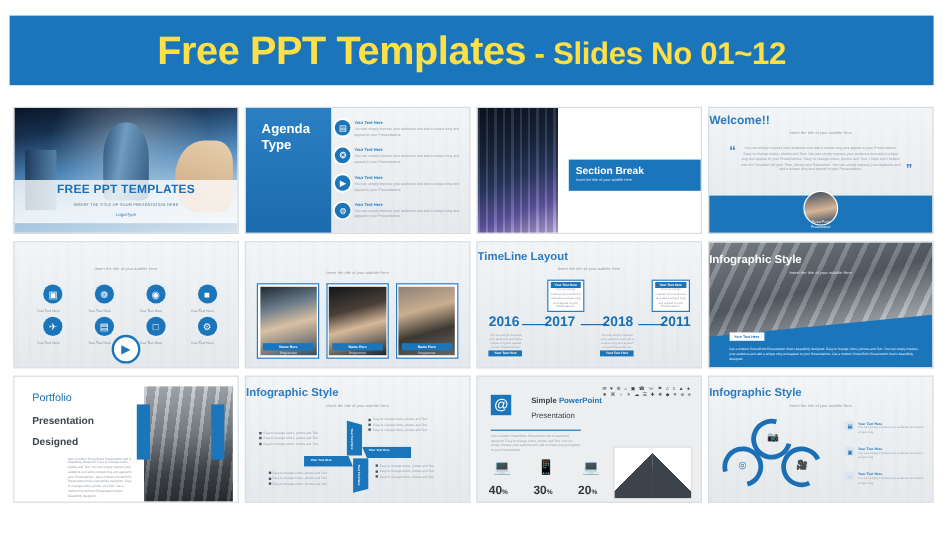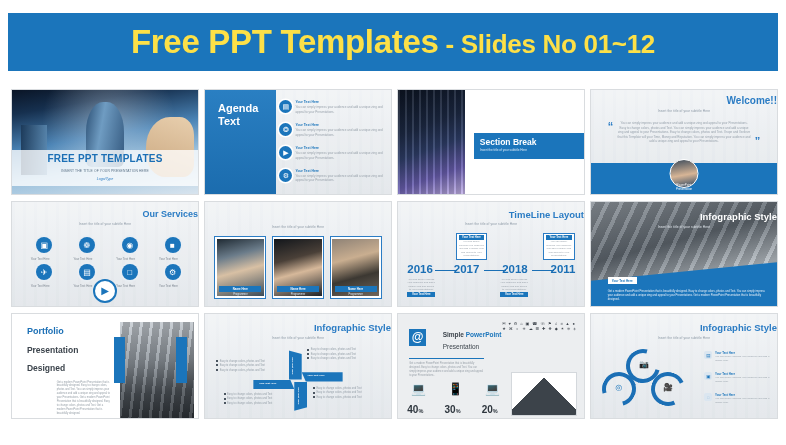--- a/index.html
+++ b/index.html
@@ -19,21 +19,21 @@
         column-gap:5px;row-gap:6px;}
   .slide{position:relative;background:#f2f4f5;border:1px solid #d9dcdf;overflow:hidden;box-sizing:border-box;}
 
   
   .city-bg{position:absolute;inset:0;
      background:
        linear-gradient(0deg, rgba(226,230,234,.85), rgba(244,246,248,.9)),
        repeating-linear-gradient(90deg,#cfd6dd 0 3px,#e6eaee 3px 11px),
        repeating-linear-gradient(0deg,#d5dbe1 0 2px,#eef1f4 2px 9px);
      opacity:.85;}
-  .ttl{position:absolute;width:100%;text-align:right;color:#2b7cc4;font-weight:bold;}
+  .ttl{position:absolute;width:100%;text-align:left;color:#2b7cc4;font-weight:bold;}
   .sub{position:absolute;width:100%;text-align:center;color:#8a97a4;font-size:3.2px;letter-spacing:.1px;}
 
   
   .s1 .photo{position:absolute;inset:0;
     background:
       radial-gradient(circle at 52% 30%, rgba(255,255,255,.35), rgba(0,0,0,0) 55%),
       linear-gradient(170deg,#0a1526 0%,#16304f 18%,#4a83b5 45%,#9dc2dd 68%,#d8e4ee 100%);}
   .s1 .tower{position:absolute;left:40%;top:12%;width:20%;height:62%;
     background:linear-gradient(100deg,#2b4f74,#6f9cc2 40%,#34597f);border-radius:46% 46% 6px 6px;}
   .s1 .tower2{position:absolute;left:5%;top:34%;width:14%;height:48%;
@@ -108,21 +108,21 @@
     background:repeating-linear-gradient(115deg,rgba(255,255,255,.12) 0 4px,rgba(0,0,0,.16) 4px 13px);}
   .s8 .t{top:9%;color:#fff;font-size:9.5px;}
   .s8 .s{top:22%;color:#e4eaf0;}
   .s8 .wedge{position:absolute;left:0;right:0;bottom:0;height:42%;background:#1b75bb;
      clip-path:polygon(0 42%,100% 0,100% 100%,0 100%);}
   .s8 .btn{position:absolute;left:9%;bottom:21%;background:#fff;color:#1b75bb;font-size:3px;font-weight:bold;padding:1.5px 4px;}
   .s8 .p{position:absolute;left:9%;right:6%;bottom:4%;color:#e7f0f8;font-size:2.7px;line-height:1.45;}
 
   
   .s9{background:#fff;}
-  .s9 .h1{position:absolute;left:8%;top:12%;color:#1b6fb5;font-size:9px;font-weight:bold;}
+  .s9 .h1{position:absolute;left:8%;top:12%;color:#1b6fb5;font-size:9px;font-weight:normal;}
   .s9 .h2{position:absolute;left:8%;top:30%;color:#3c444c;font-size:8.5px;font-weight:bold;}
   .s9 .h3{position:absolute;left:8%;top:47%;color:#3c444c;font-size:8.5px;font-weight:bold;}
   .s9 .p{position:absolute;left:24%;right:46%;top:64%;color:#97a0a8;font-size:2.6px;line-height:1.5;}
   .s9 .bar{position:absolute;background:#1b75bb;}
   .s9 .ph{position:absolute;right:2%;top:8%;width:40%;bottom:0;
     background:linear-gradient(175deg,#c8ced4 0%,#8e959c 42%,#4c5258 72%,#2c3136 100%);}
   .s9 .ph:after{content:"";position:absolute;inset:0;
     background:repeating-linear-gradient(97deg,rgba(255,255,255,.13) 0 3px,rgba(0,0,0,.2) 3px 10px);}
 
   
@@ -186,21 +186,21 @@
       <div class="t1">FREE PPT TEMPLATES</div>
       <div class="t2">INSERT THE TITLE OF YOUR PRESENTATION HERE</div>
       <div class="t3">Logo/Type</div>
     </div>
 
     <div class="slide s2">
       <div class="city-bg"></div>
       <div class="left"></div>
       <div class="lt">
         <div>Agenda</div>
-        <div>Text</div>
+        <div>Type</div>
       </div>
       <div class="row" style="top:10%">
         <div class="ic">▤</div>
         <div>
           <div class="h">Your Text Here</div>
           <div class="p">You can simply impress your audience and add a unique zing and appeal to your Presentations.</div>
         </div>
       </div>
       <div class="row" style="top:32%">
         <div class="ic">❂</div>
@@ -242,21 +242,20 @@
       <div class="q">You can simply impress your audience and add a unique zing and appeal to your Presentations. Easy to change colors, photos and Text. You can simply impress your audience and add a unique zing and appeal to your Presentations. Easy to change colors, photos and Text. I hope and I believe that this Template will your Time, Money and Reputation. You can simply impress your audience and add a unique zing and appeal to your Presentations.</div>
       <div class="avatar"></div>
       <div class="an">
         <div>PowerPoint</div>
         <div>Presentation</div>
       </div>
     </div>
 
     <div class="slide s5">
       <div class="city-bg"></div>
-      <div class="ttl t">Our Services</div>
       <div class="sub s">Insert the title of your subtitle Here</div>
 
       <div class="ic" style="left:13%;top:34%">▣</div>
       <div class="cap" style="left:6%;top:53%">Your Text Here</div>
       <div class="ic" style="left:36%;top:34%">❁</div>
       <div class="cap" style="left:29%;top:53%">Your Text Here</div>
       <div class="ic" style="left:59%;top:34%">◉</div>
       <div class="cap" style="left:52%;top:53%">Your Text Here</div>
       <div class="ic" style="left:82%;top:34%">■</div>
       <div class="cap" style="left:75%;top:53%">Your Text Here</div>

